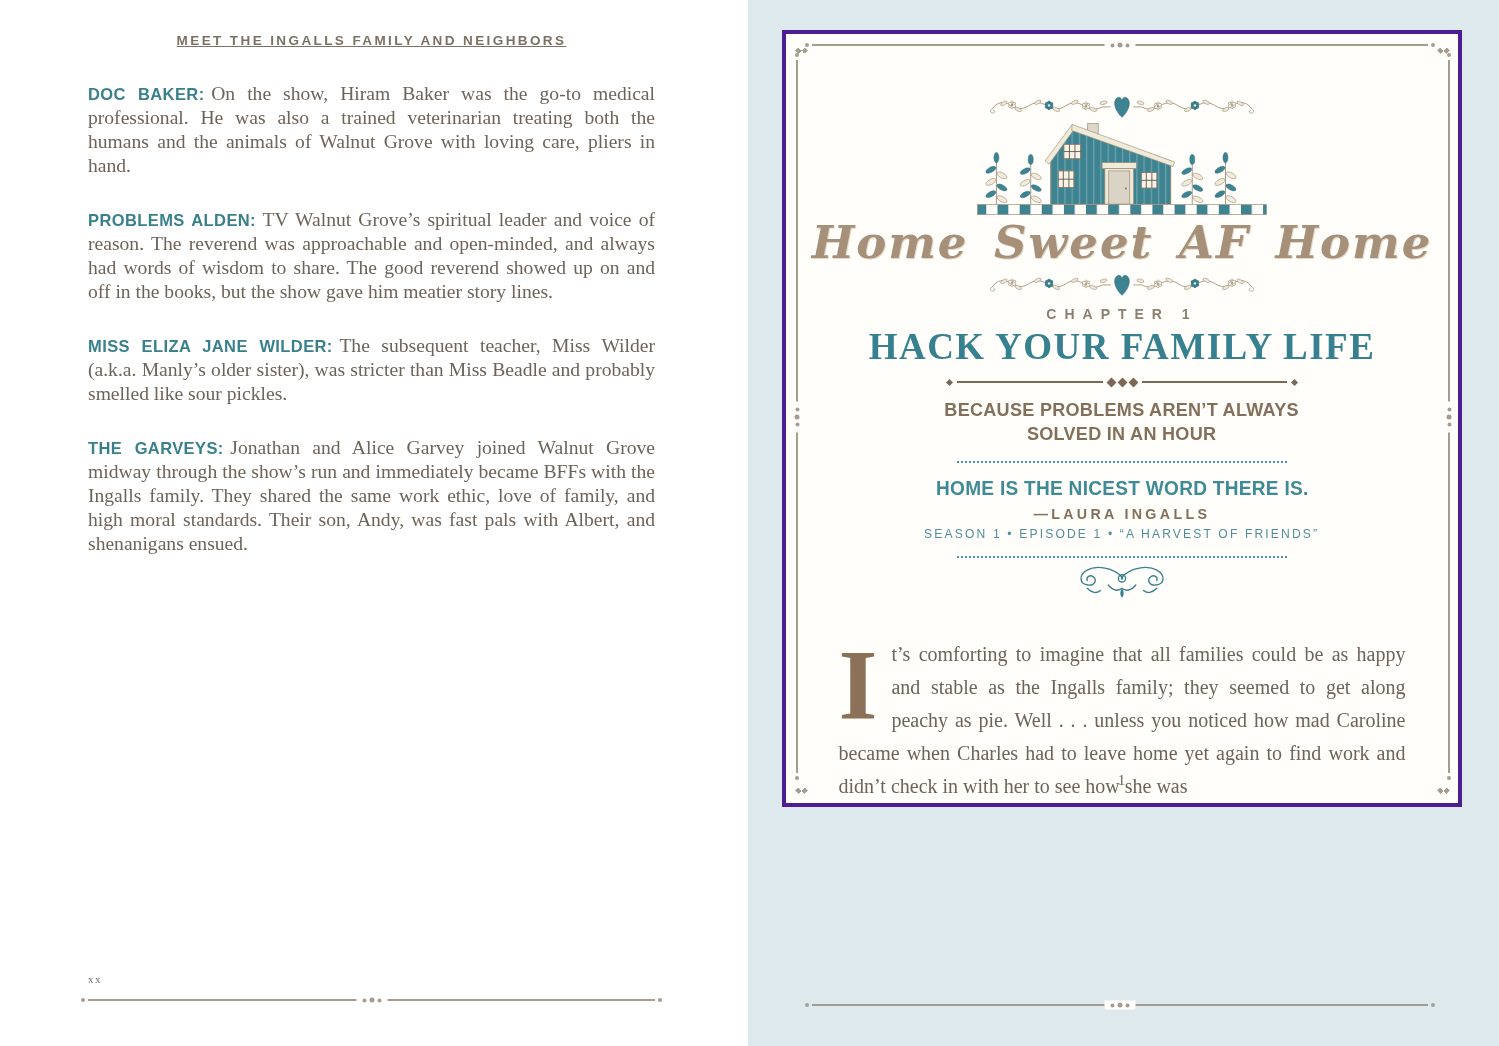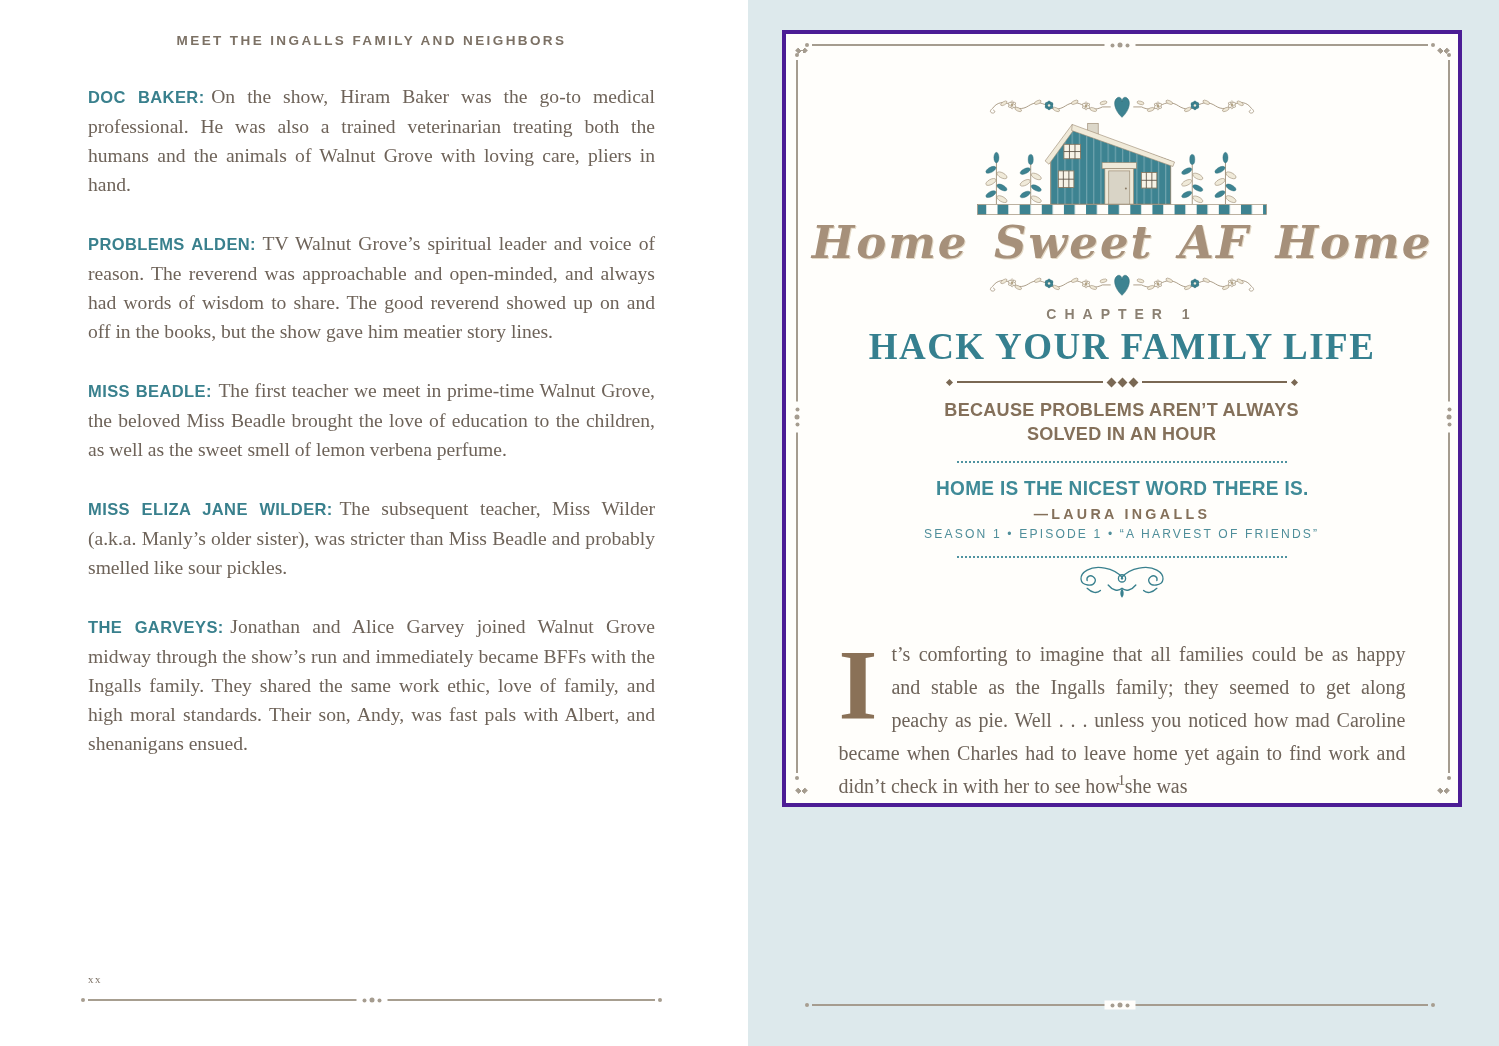--- a/index.html
+++ b/index.html
@@ -5,24 +5,24 @@
   html,body{margin:0;padding:0;}
   body{
     width:1499px;height:1046px;position:relative;overflow:hidden;
     background:#ffffff;
     font-family:"Liberation Serif", serif;
   }
   
   .running-head{
     position:absolute;left:88px;top:33px;width:567px;text-align:center;
     font-family:"Liberation Sans", sans-serif;font-size:13.5px;letter-spacing:2.4px;
-    color:#7c7165;font-weight:bold;
+    color:#7c7165;font-weight:bold;text-decoration:underline;
   }
   .left-content{position:absolute;left:88px;top:82px;width:567px;}
-  .entry{margin:0 0 30px 0;font-size:19.6px;line-height:29px;color:#6e6359;text-align:justify;}
+  .entry{margin:0 0 30px 0;font-size:19.6px;line-height:24px;color:#6e6359;text-align:justify;}
   .entry .lead{
     font-family:"Liberation Sans", sans-serif;font-weight:bold;font-size:16.5px;
     color:#39808d;letter-spacing:.4px;margin-right:.4em;
   }
   .folio-left{
     position:absolute;left:88px;top:973px;width:567px;
     font-size:11px;letter-spacing:1.5px;color:#7c7165;
   }
   .lineh{position:absolute;height:2px;background:#a79e90;}
   .lineh::before,.lineh::after{content:"";position:absolute;top:-1px;width:4px;height:4px;border-radius:50%;background:#a79e90;}
@@ -157,21 +157,20 @@
       <rect x="5" y="0" width="2" height="13" fill="#ffffff" opacity="0.28"></rect>
     </pattern>
   </defs>
 </svg>
 
 <div class="running-head">MEET THE INGALLS FAMILY AND NEIGHBORS</div>
 
 <div class="left-content">
   <p class="entry"><span class="lead">DOC BAKER:</span><span>On the show, Hiram Baker was the go-to medical professional. He was also a trained veterinarian treating both the humans and the animals of Walnut Grove with loving care, pliers in hand.</span></p>
   <p class="entry"><span class="lead">PROBLEMS ALDEN:</span><span>TV Walnut Grove’s spiritual leader and voice of reason. The reverend was approachable and open-minded, and always had words of wisdom to share. The good reverend showed up on and off in the books, but the show gave him meatier story lines.</span></p>
-  <p class="entry"><span class="lead">MISS BEADLE:</span><span>The first teacher we meet in prime-time Walnut Grove, the beloved Miss Beadle brought the love of education to the children, as well as the sweet smell of lemon verbena perfume.</span></p>
   <p class="entry"><span class="lead">MISS ELIZA JANE WILDER:</span><span>The subsequent teacher, Miss Wilder (a.k.a. Manly’s older sister), was stricter than Miss Beadle and probably smelled like sour pickles.</span></p>
   <p class="entry"><span class="lead">THE GARVEYS:</span><span>Jonathan and Alice Garvey joined Walnut Grove midway through the show’s run and immediately became BFFs with the Ingalls family. They shared the same work ethic, love of family, and high moral standards. Their son, Andy, was fast pals with Albert, and shenanigans ensued.</span></p>
 </div>
 
 <div class="folio-left">xx</div>
 <div class="lineh lfoot-rule">
   <span class="mid3h">
       <span class="mdot"></span>
       <span class="mdot big"></span>
       <span class="mdot"></span>

